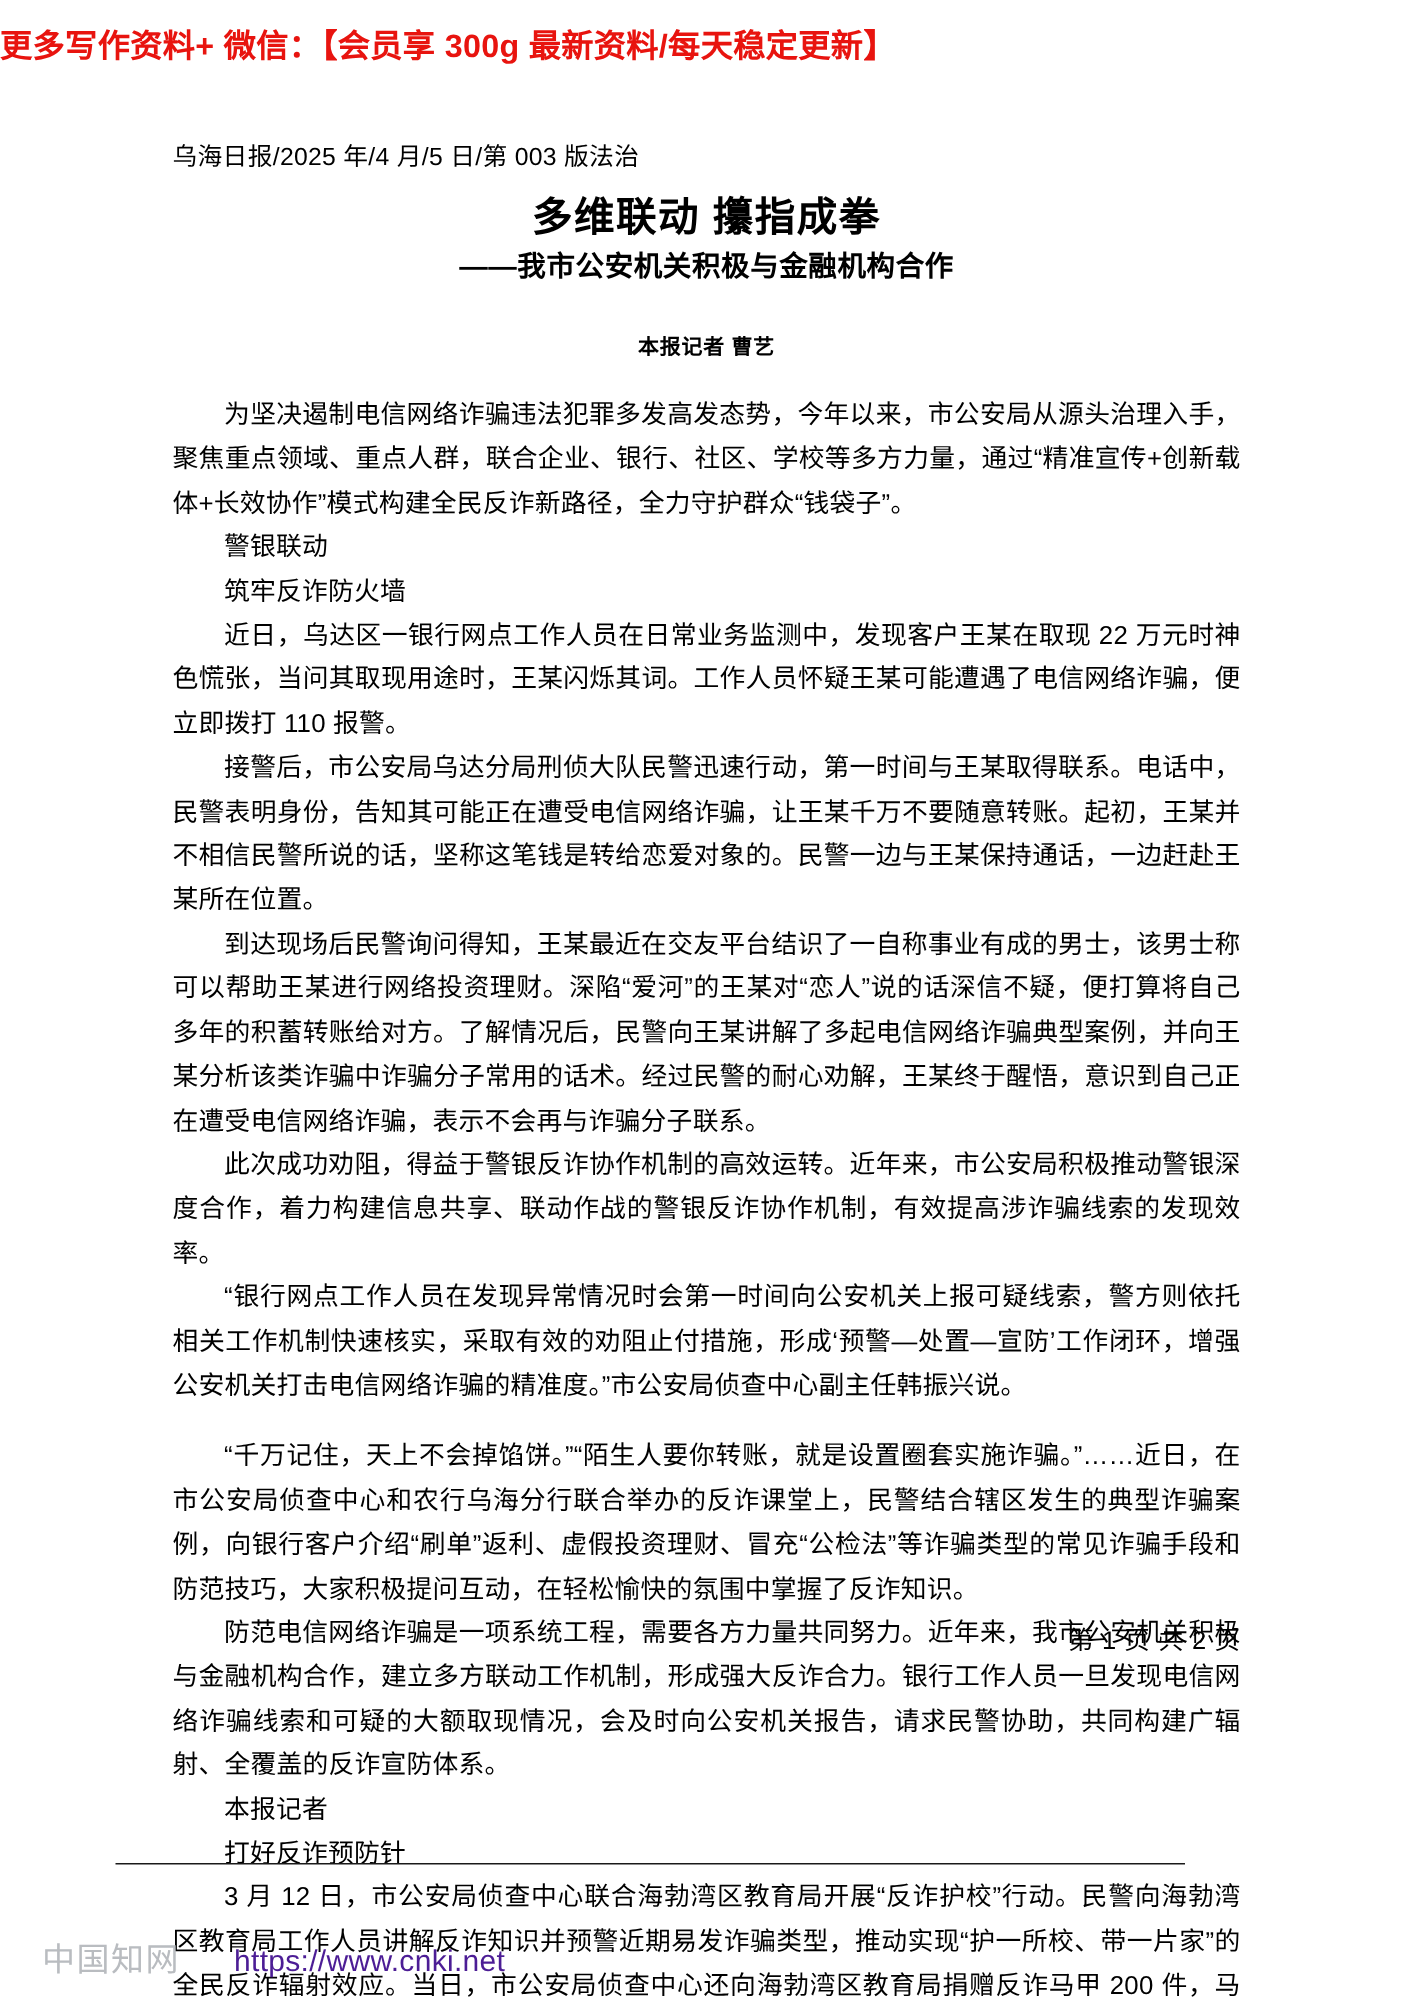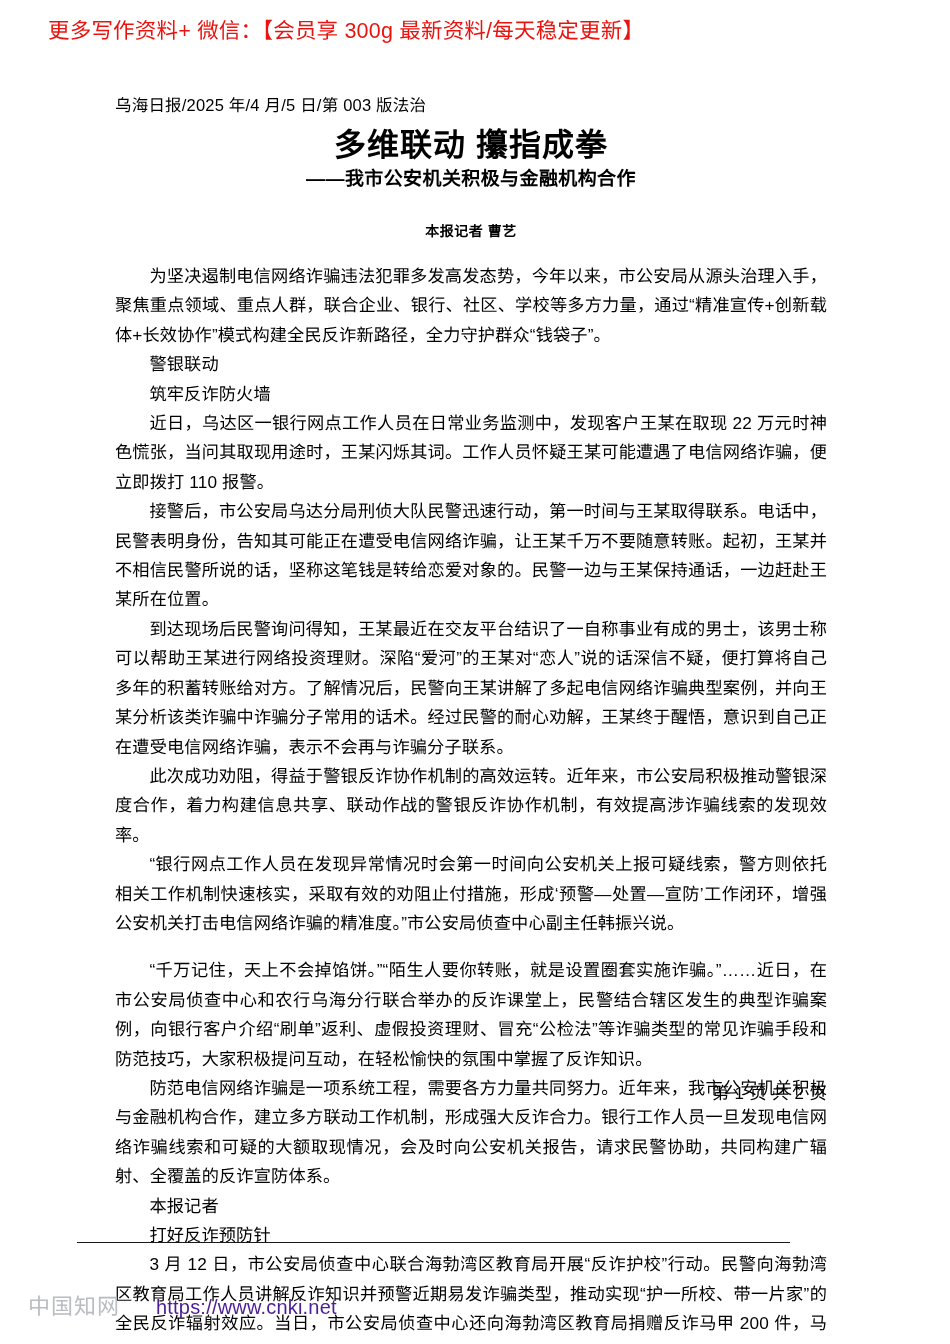--- a/index.html
+++ b/index.html
@@ -28,24 +28,23 @@
   .promo-banner {
     position: absolute;
     left: 0;
     top: 0;
     width: 950px;
     height: 56px;
     display: flex;
     align-items: center;
   }
   .promo-text {
-    margin-left: 48px;
     color: #e8140f;
     font-size: 21.5px;
-    font-weight: normal;
+    font-weight: bold;
     letter-spacing: 0.2px;
     white-space: nowrap;
     font-family: "Liberation Sans", "DejaVu Sans", sans-serif;
   }
 
   
   .doc {
     position: absolute;
     left: 115px;
     top: 92px;
@@ -59,21 +58,21 @@
     text-align: left;
     margin: 0 0 6px 0;
     width: 330px;
   }
 
   .title-block {
     margin-top: 10px;
     text-align: center;
   }
   .doc-title {
-    font-size: 32px;
+    font-size: 27px;
     font-weight: bold;
     letter-spacing: 1px;
     line-height: 34px;
     margin: 0;
   }
   .doc-subtitle {
     font-size: 19px;
     font-weight: bold;
     letter-spacing: 0.4px;
     line-height: 30px;

